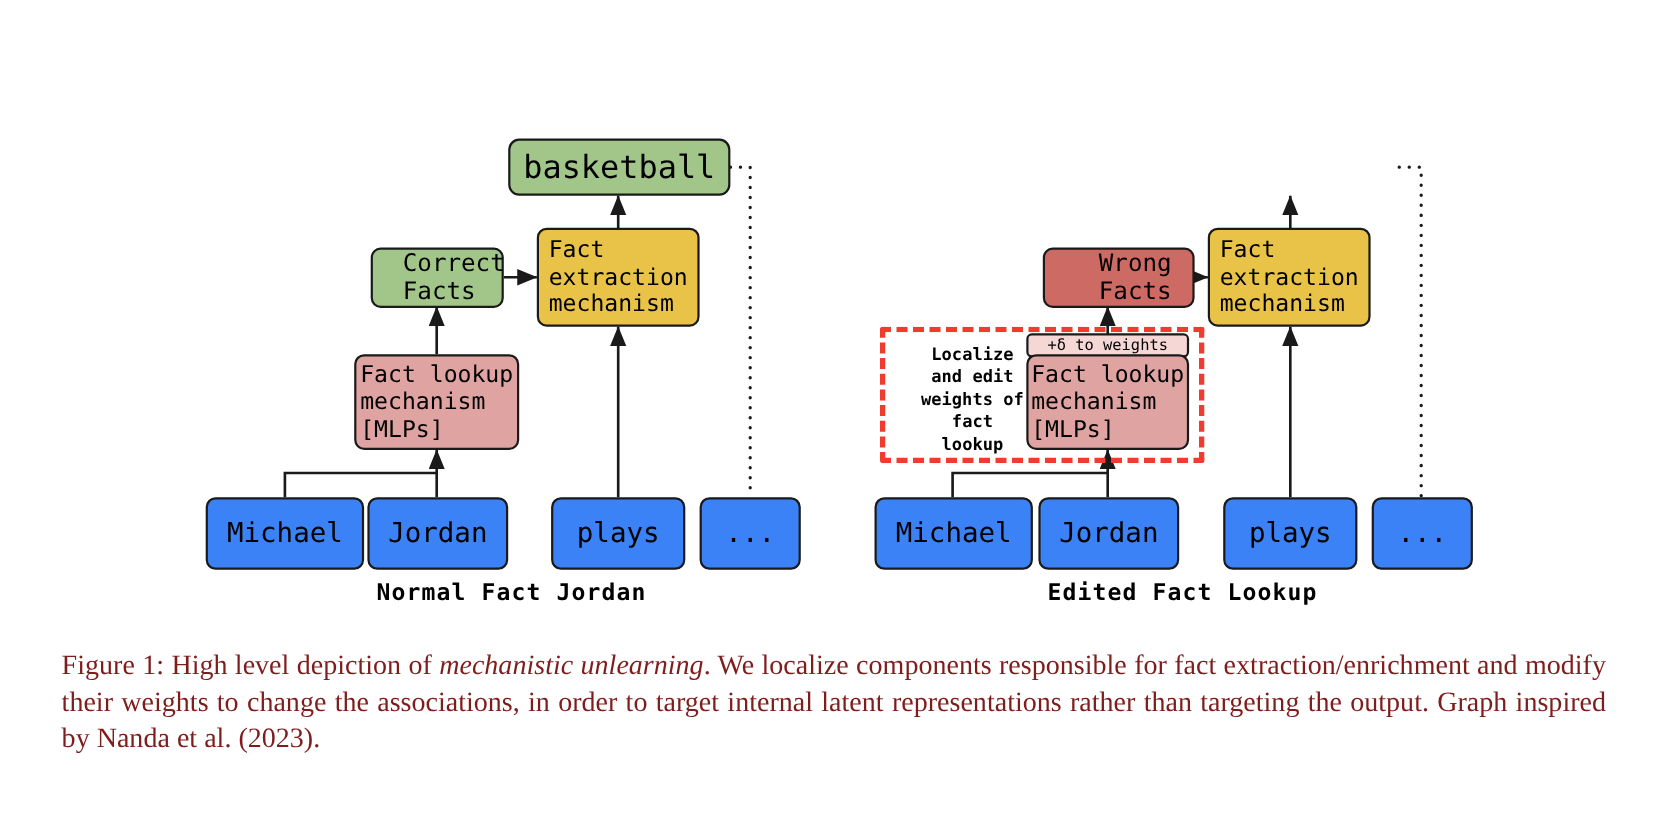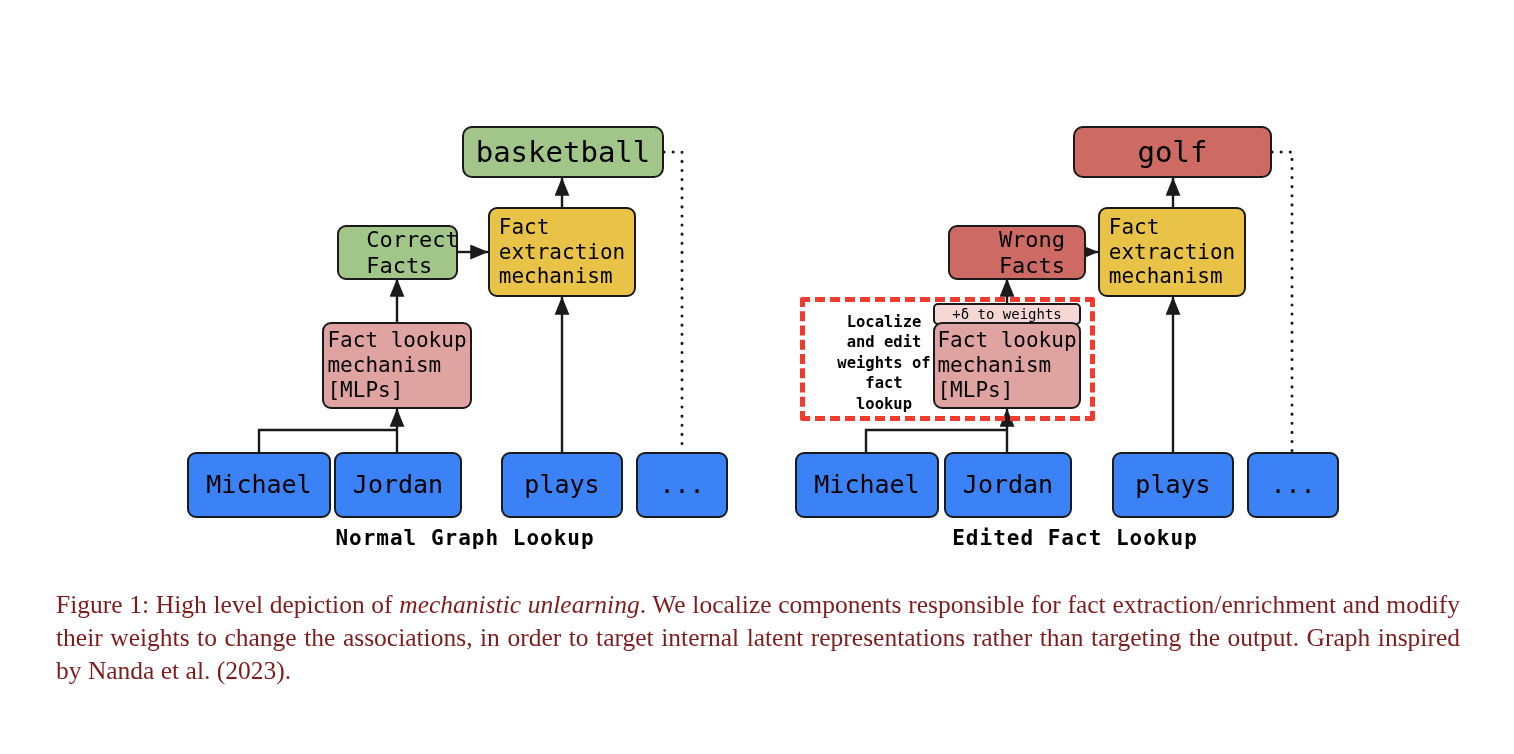--- a/index.html
+++ b/index.html
@@ -189,23 +189,22 @@
 
   <div class="node mech rose z2" style="left:322px; top:322px; width:150px; height:87px;">Fact lookup
 mechanism
 [MLPs]</div>
 
   <div class="node token z2" style="left:187px; top:452px; width:144px; height:66px;">Michael</div>
   <div class="node token z2" style="left:334px; top:452px; width:128px; height:66px;">Jordan</div>
   <div class="node token z2" style="left:501px; top:452px; width:122px; height:66px;">plays</div>
   <div class="node token z2" style="left:636px; top:452px; width:92px; height:66px;">...</div>
 
-  <div class="panel-label" style="left:275px; top:526px; width:380px;">Normal Graph Lookup</div>
-
-  <div class="node out red z2" style="left:1073px; top:126px; width:199px; height:52px;">golf</div>
+  <div class="panel-label" style="left:275px; top:526px; width:380px;">Normal Fact Jordan</div>
+
 
   <div class="node facts red z2" style="left:948px; top:225px; width:138px; height:55px;">Wrong
 Facts</div>
 
   <div class="node mech yellow z2" style="left:1098px; top:207px; width:148px; height:90px;">Fact
 extraction
 mechanism</div>
 
   <div class="dashed-region" style="left:800px; top:297px; width:295px; height:124px;"></div>
 

